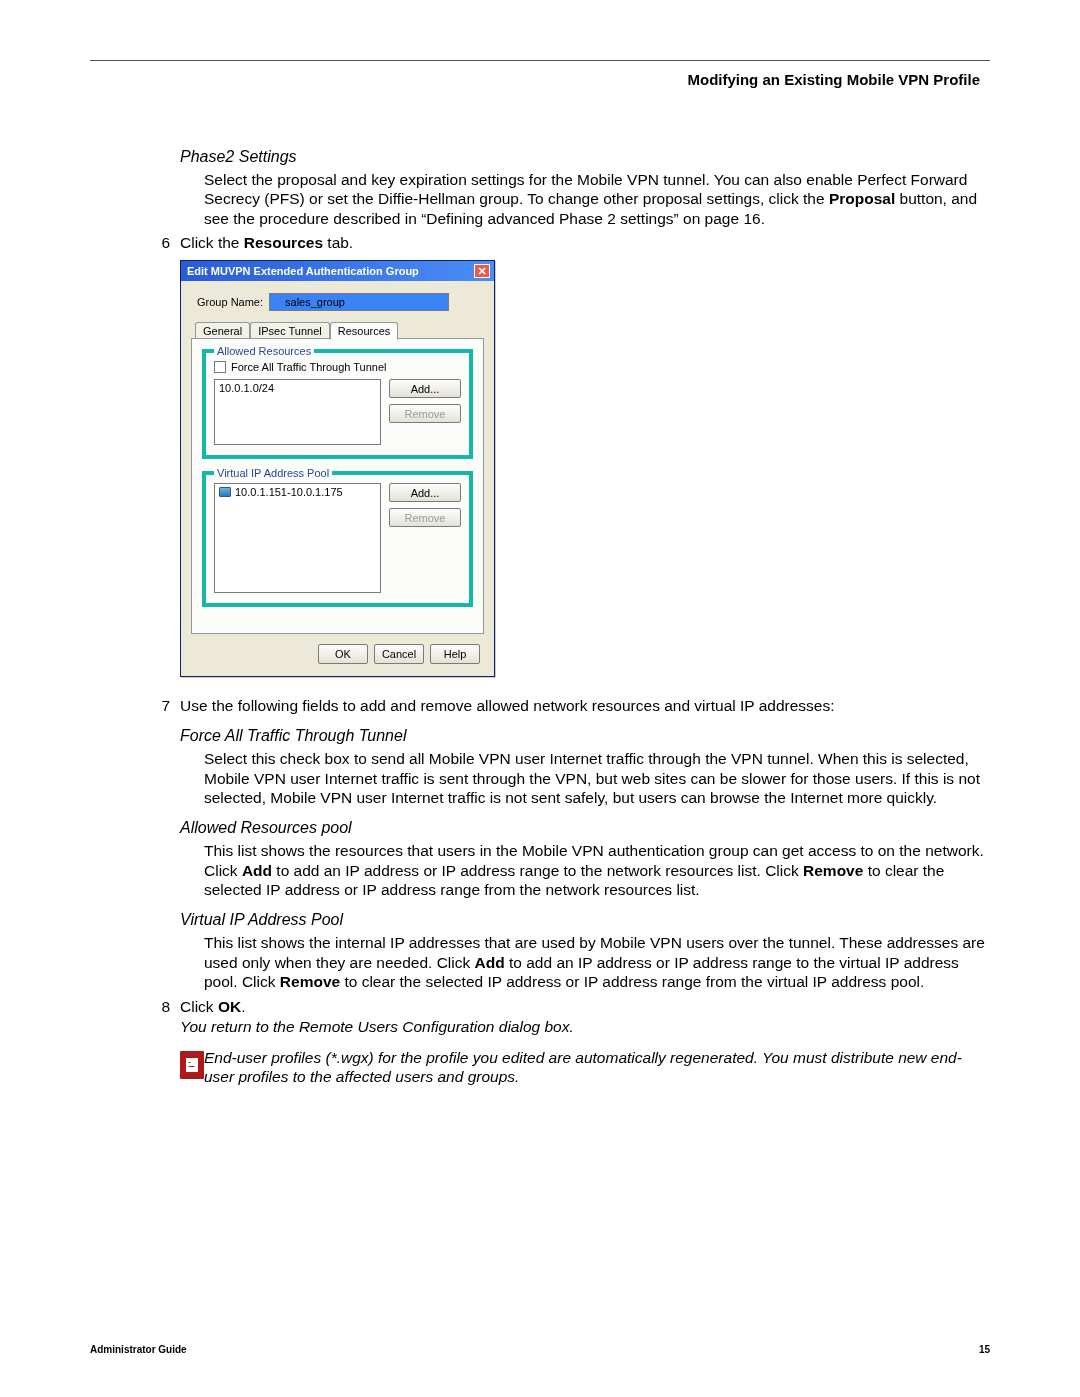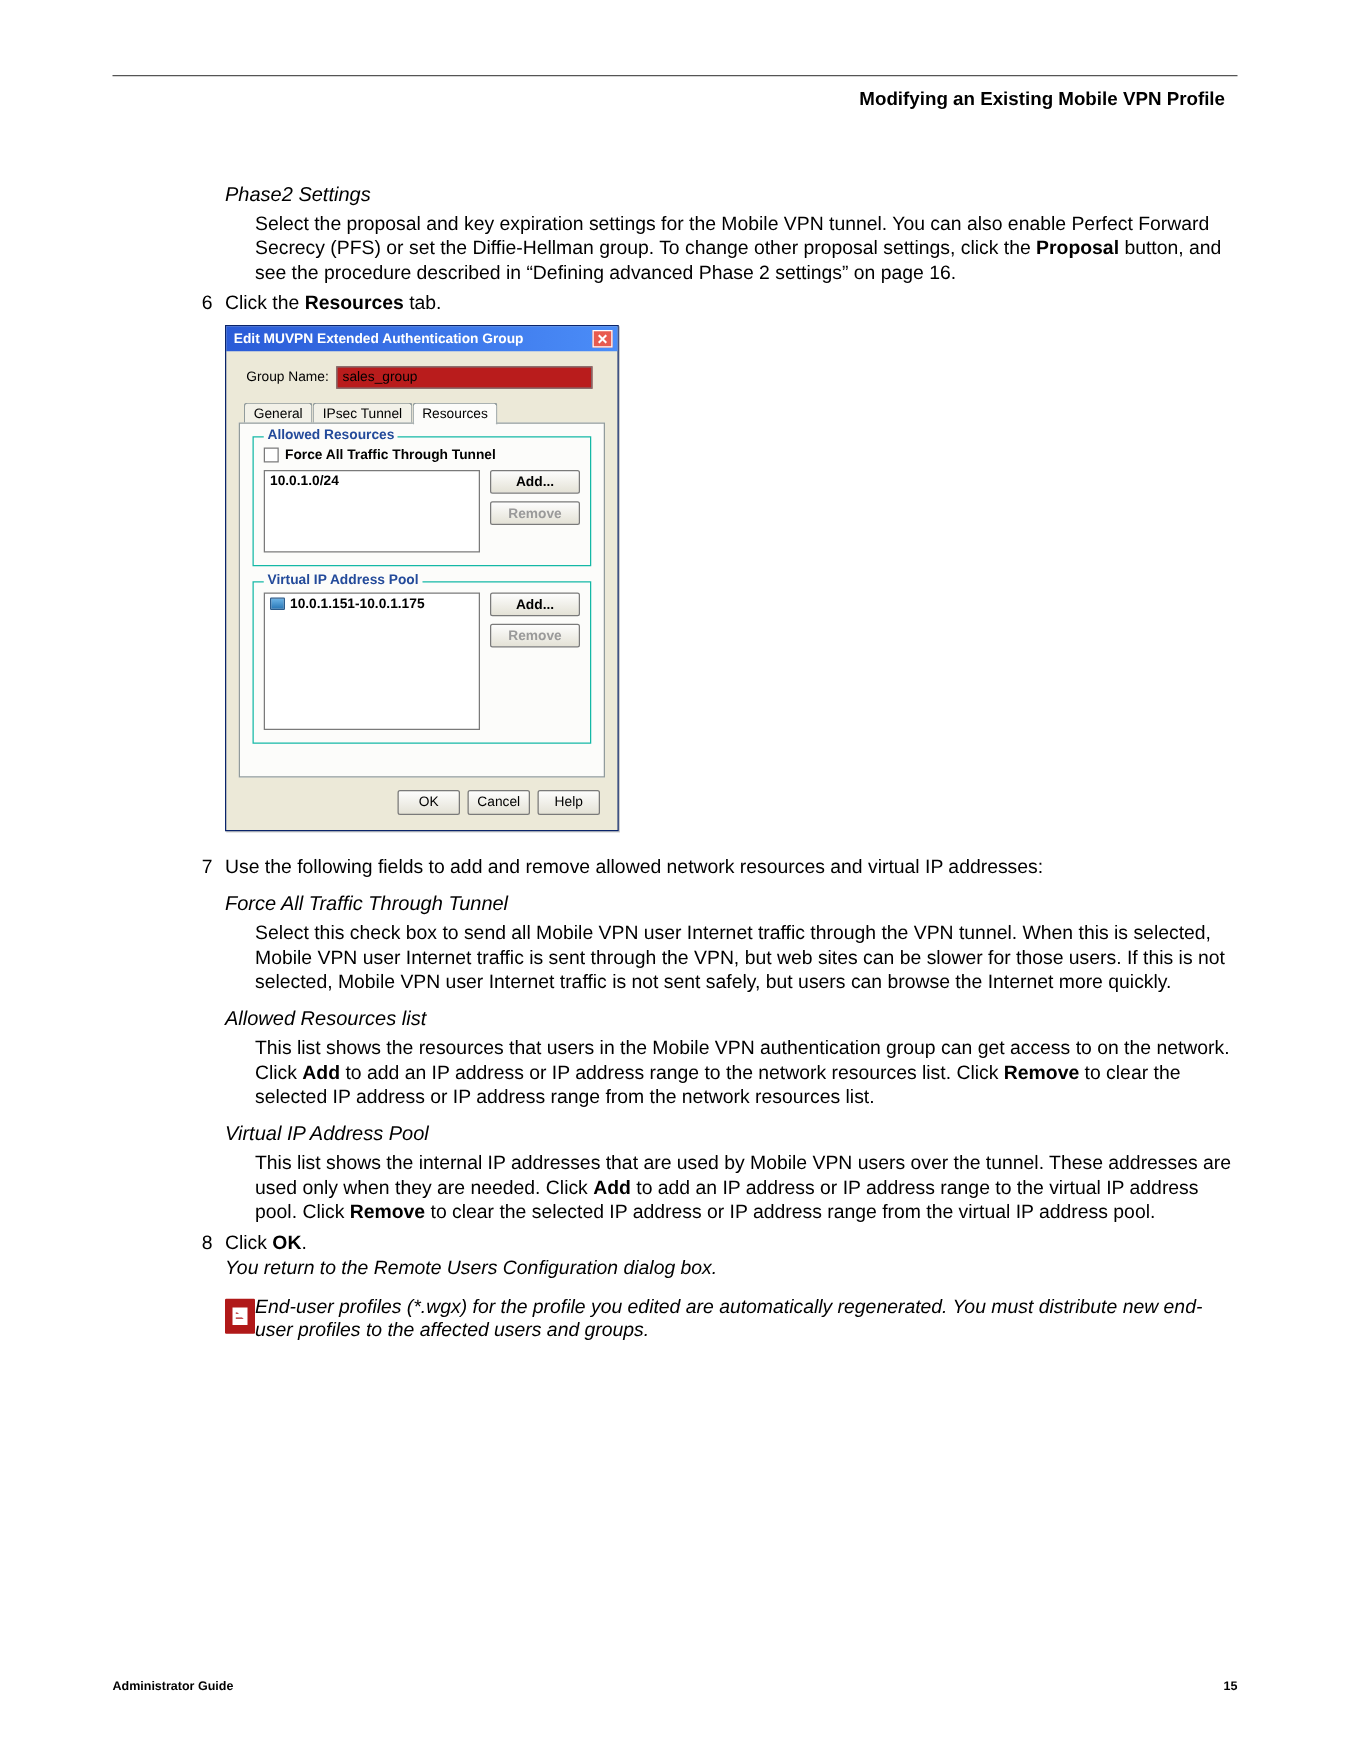--- a/index.html
+++ b/index.html
@@ -91,24 +91,24 @@
   }
   .dlg-body { padding: 8px 10px 10px 10px; }
   .row-gn {
     display: flex;
     align-items: center;
     gap: 6px;
     margin: 4px 0 10px 6px;
   }
   .gn-input {
     border: 1px solid #7a7a7a;
-    background: #b91c1c;
+    background: #3b82f6;
     height: 18px;
-    width: 205px;
-    padding: 1px 4px;
+    width: 180px;
+    padding: 1px 15px;
     font-size: 11px;
   }
   .tabs {
     display: flex;
     align-items: flex-end;
     margin-bottom: -1px;
     margin-left: 4px;
   }
   .tab {
     border: 1px solid #919b9c;
@@ -130,25 +130,24 @@
     z-index: 2;
   }
   .tab-panel {
     border: 1px solid #919b9c;
     background: #fcfcfa;
     padding: 10px 10px 14px 10px;
     min-height: 280px;
     position: relative;
   }
   .fieldset {
-    border: 1px solid #14b8a6;
+    border: 4px solid #14b8a6;
     padding: 8px 8px 10px 8px;
     position: relative;
     margin-bottom: 12px;
-    font-weight: bold;
   }
   .fieldset-legend {
     position: absolute;
     top: -8px;
     left: 8px;
     background: #fcfcfa;
     padding: 0 3px;
     color: #234a9a;
     font-size: 11px;
   }
@@ -368,21 +367,21 @@
       <div class="step-num">7</div>
       <div class="step-text">Use the following fields to add and remove allowed network resources and virtual IP addresses:</div>
     </div>
 
     <div class="section-block">
       <div class="italic-heading">Force All Traffic Through Tunnel</div>
       <div class="body-text">Select this check box to send all Mobile VPN user Internet traffic through the VPN tunnel. When this is selected, Mobile VPN user Internet traffic is sent through the VPN, but web sites can be slower for those users. If this is not selected, Mobile VPN user Internet traffic is not sent safely, but users can browse the Internet more quickly.</div>
     </div>
 
     <div class="section-block">
-      <div class="italic-heading">Allowed Resources list</div>
+      <div class="italic-heading">Allowed Resources pool</div>
       <div class="body-text">
         <span>This list shows the resources that users in the Mobile VPN authentication group can get access to on the network. Click </span><span class="bold">Add</span><span> to add an IP address or IP address range to the network resources list. Click </span><span class="bold">Remove</span><span> to clear the selected IP address or IP address range from the network resources list.</span>
       </div>
     </div>
 
     <div class="section-block">
       <div class="italic-heading">Virtual IP Address Pool</div>
       <div class="body-text">
         <span>This list shows the internal IP addresses that are used by Mobile VPN users over the tunnel. These addresses are used only when they are needed. Click </span><span class="bold">Add</span><span> to add an IP address or IP address range to the virtual IP address pool. Click </span><span class="bold">Remove</span><span> to clear the selected IP address or IP address range from the virtual IP address pool.</span>
       </div>

